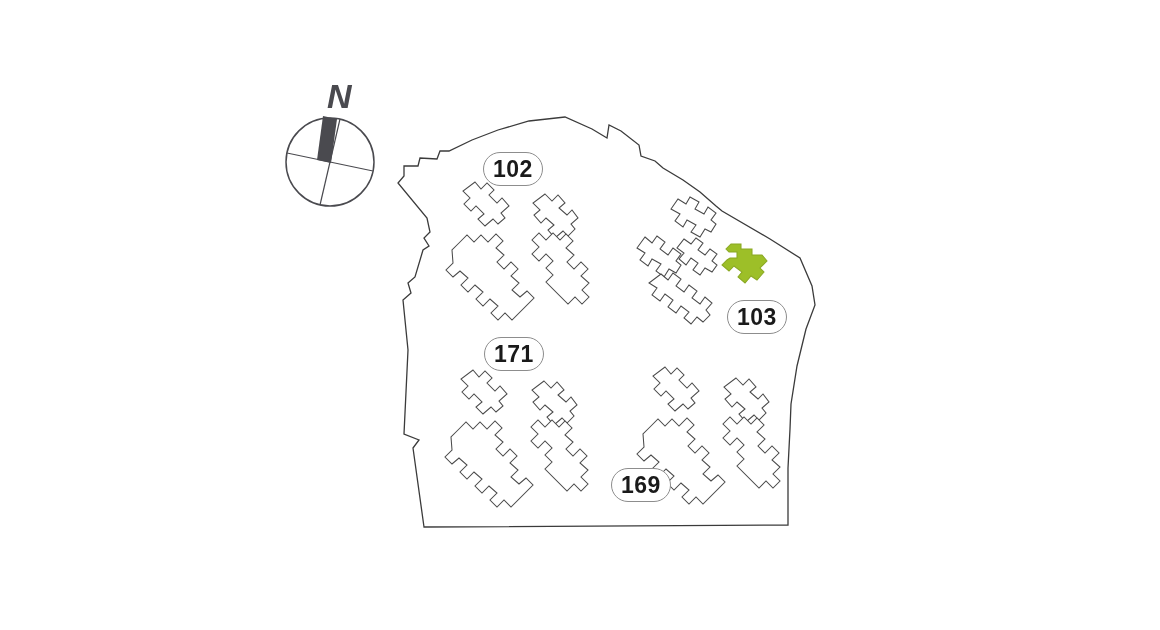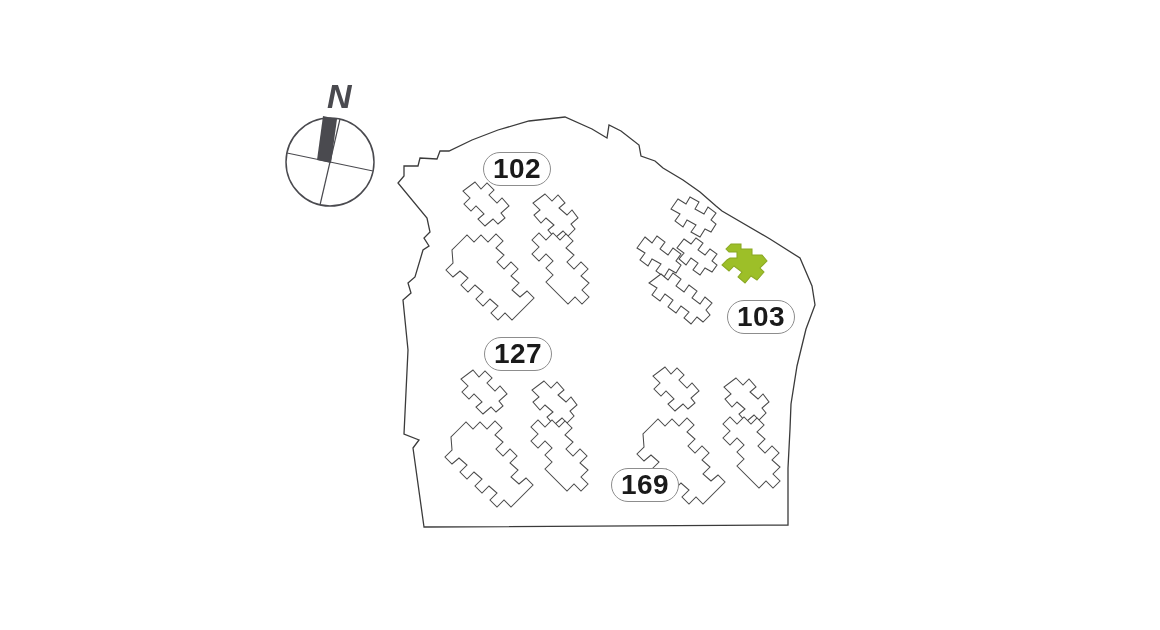--- a/index.html
+++ b/index.html
@@ -74,21 +74,21 @@
     height: 34px;
     min-width: 58px;
     display: flex;
     align-items: center;
     justify-content: center;
     box-sizing: border-box;
     padding: 0 9px;
   }
   .label-pill span {
     font-family: "Liberation Sans", sans-serif;
-    font-size: 28px;
+    font-size: 23px;
     font-weight: 600;
     color: #1a1a1a;
     letter-spacing: 0.4px;
     line-height: 1;
   }
   .pill-102 { left: 483px; top: 152px; }
   .pill-103 { left: 727px; top: 300px; }
   .pill-101 { left: 484px; top: 337px; }
   .pill-104 { left: 611px; top: 468px; }
 </style>
@@ -281,20 +281,20 @@
 
   <div class="label-pill pill-102">
     <span>102</span>
   </div>
 
   <div class="label-pill pill-103">
     <span>103</span>
   </div>
 
   <div class="label-pill pill-101">
-    <span>127</span>
+    <span>171</span>
   </div>
 
   <div class="label-pill pill-104">
     <span>169</span>
   </div>
 
 </div>
 
 </body></html>

